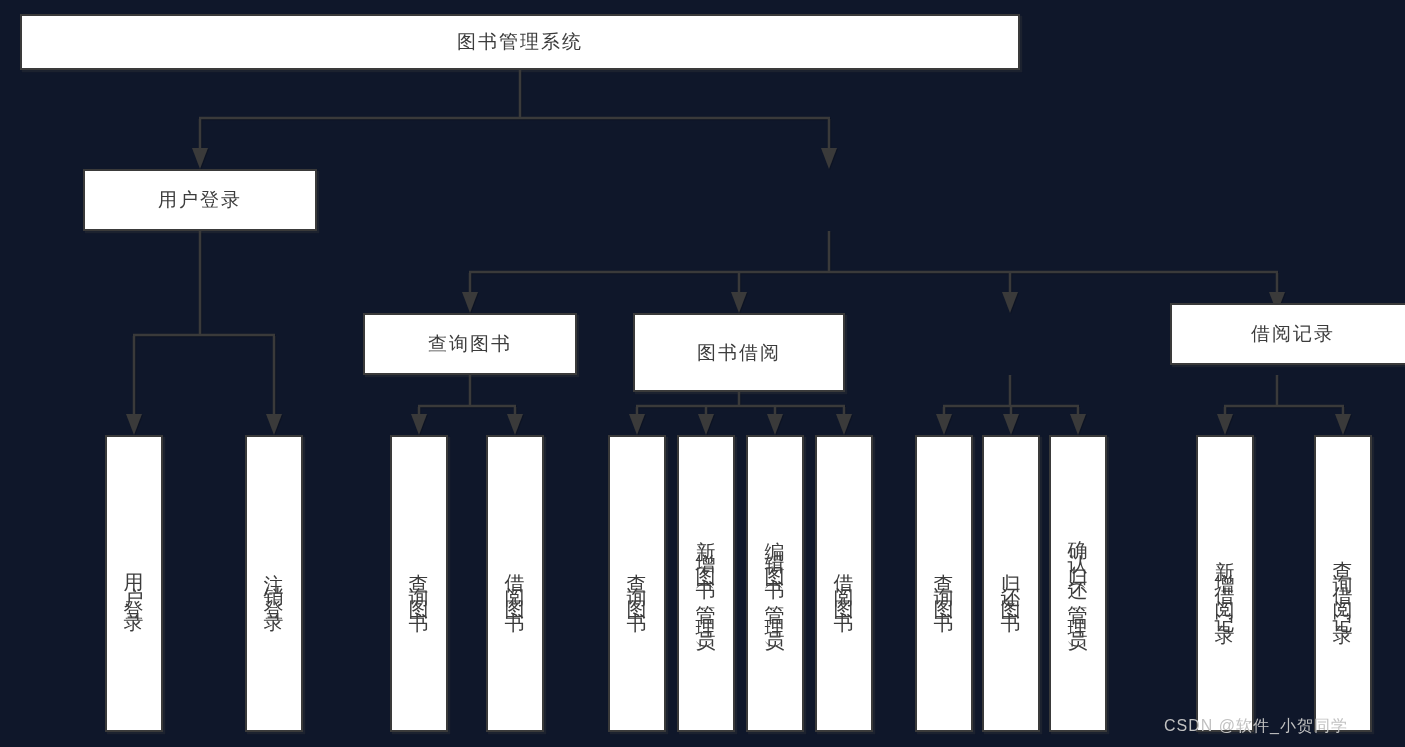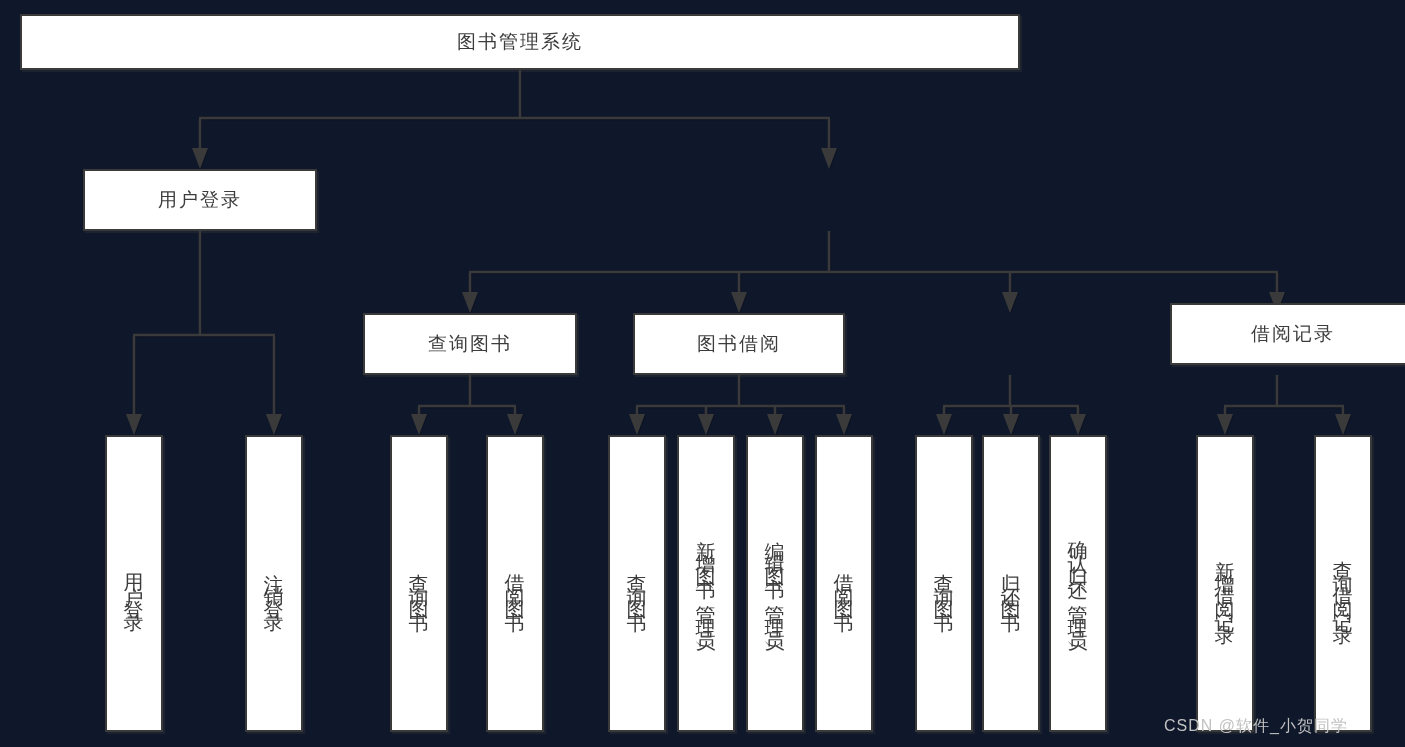--- a/index.html
+++ b/index.html
@@ -92,21 +92,21 @@
     <span class="lbl">图书管理系统</span>
   </div>
 
   <div class="box" style="left:83px;top:169px;width:234px;height:62px">
     <span class="lbl">用户登录</span>
   </div>
 
   <div class="box" style="left:363px;top:313px;width:214px;height:62px">
     <span class="lbl">查询图书</span>
   </div>
-  <div class="box" style="left:633px;top:313px;width:212px;height:62px">
+  <div class="box" style="left:633px;top:313px;width:212px;height:79px">
     <span class="lbl">图书借阅</span>
   </div>
   <div class="box" style="left:1170px;top:303px;width:246px;height:62px">
     <span class="lbl">借阅记录</span>
   </div>
 
   <div class="box v" style="left:105px;top:435px;width:58px;height:297px">
     <span class="lbl">用户登录</span>
   </div>
   <div class="box v" style="left:245px;top:435px;width:58px;height:297px">

